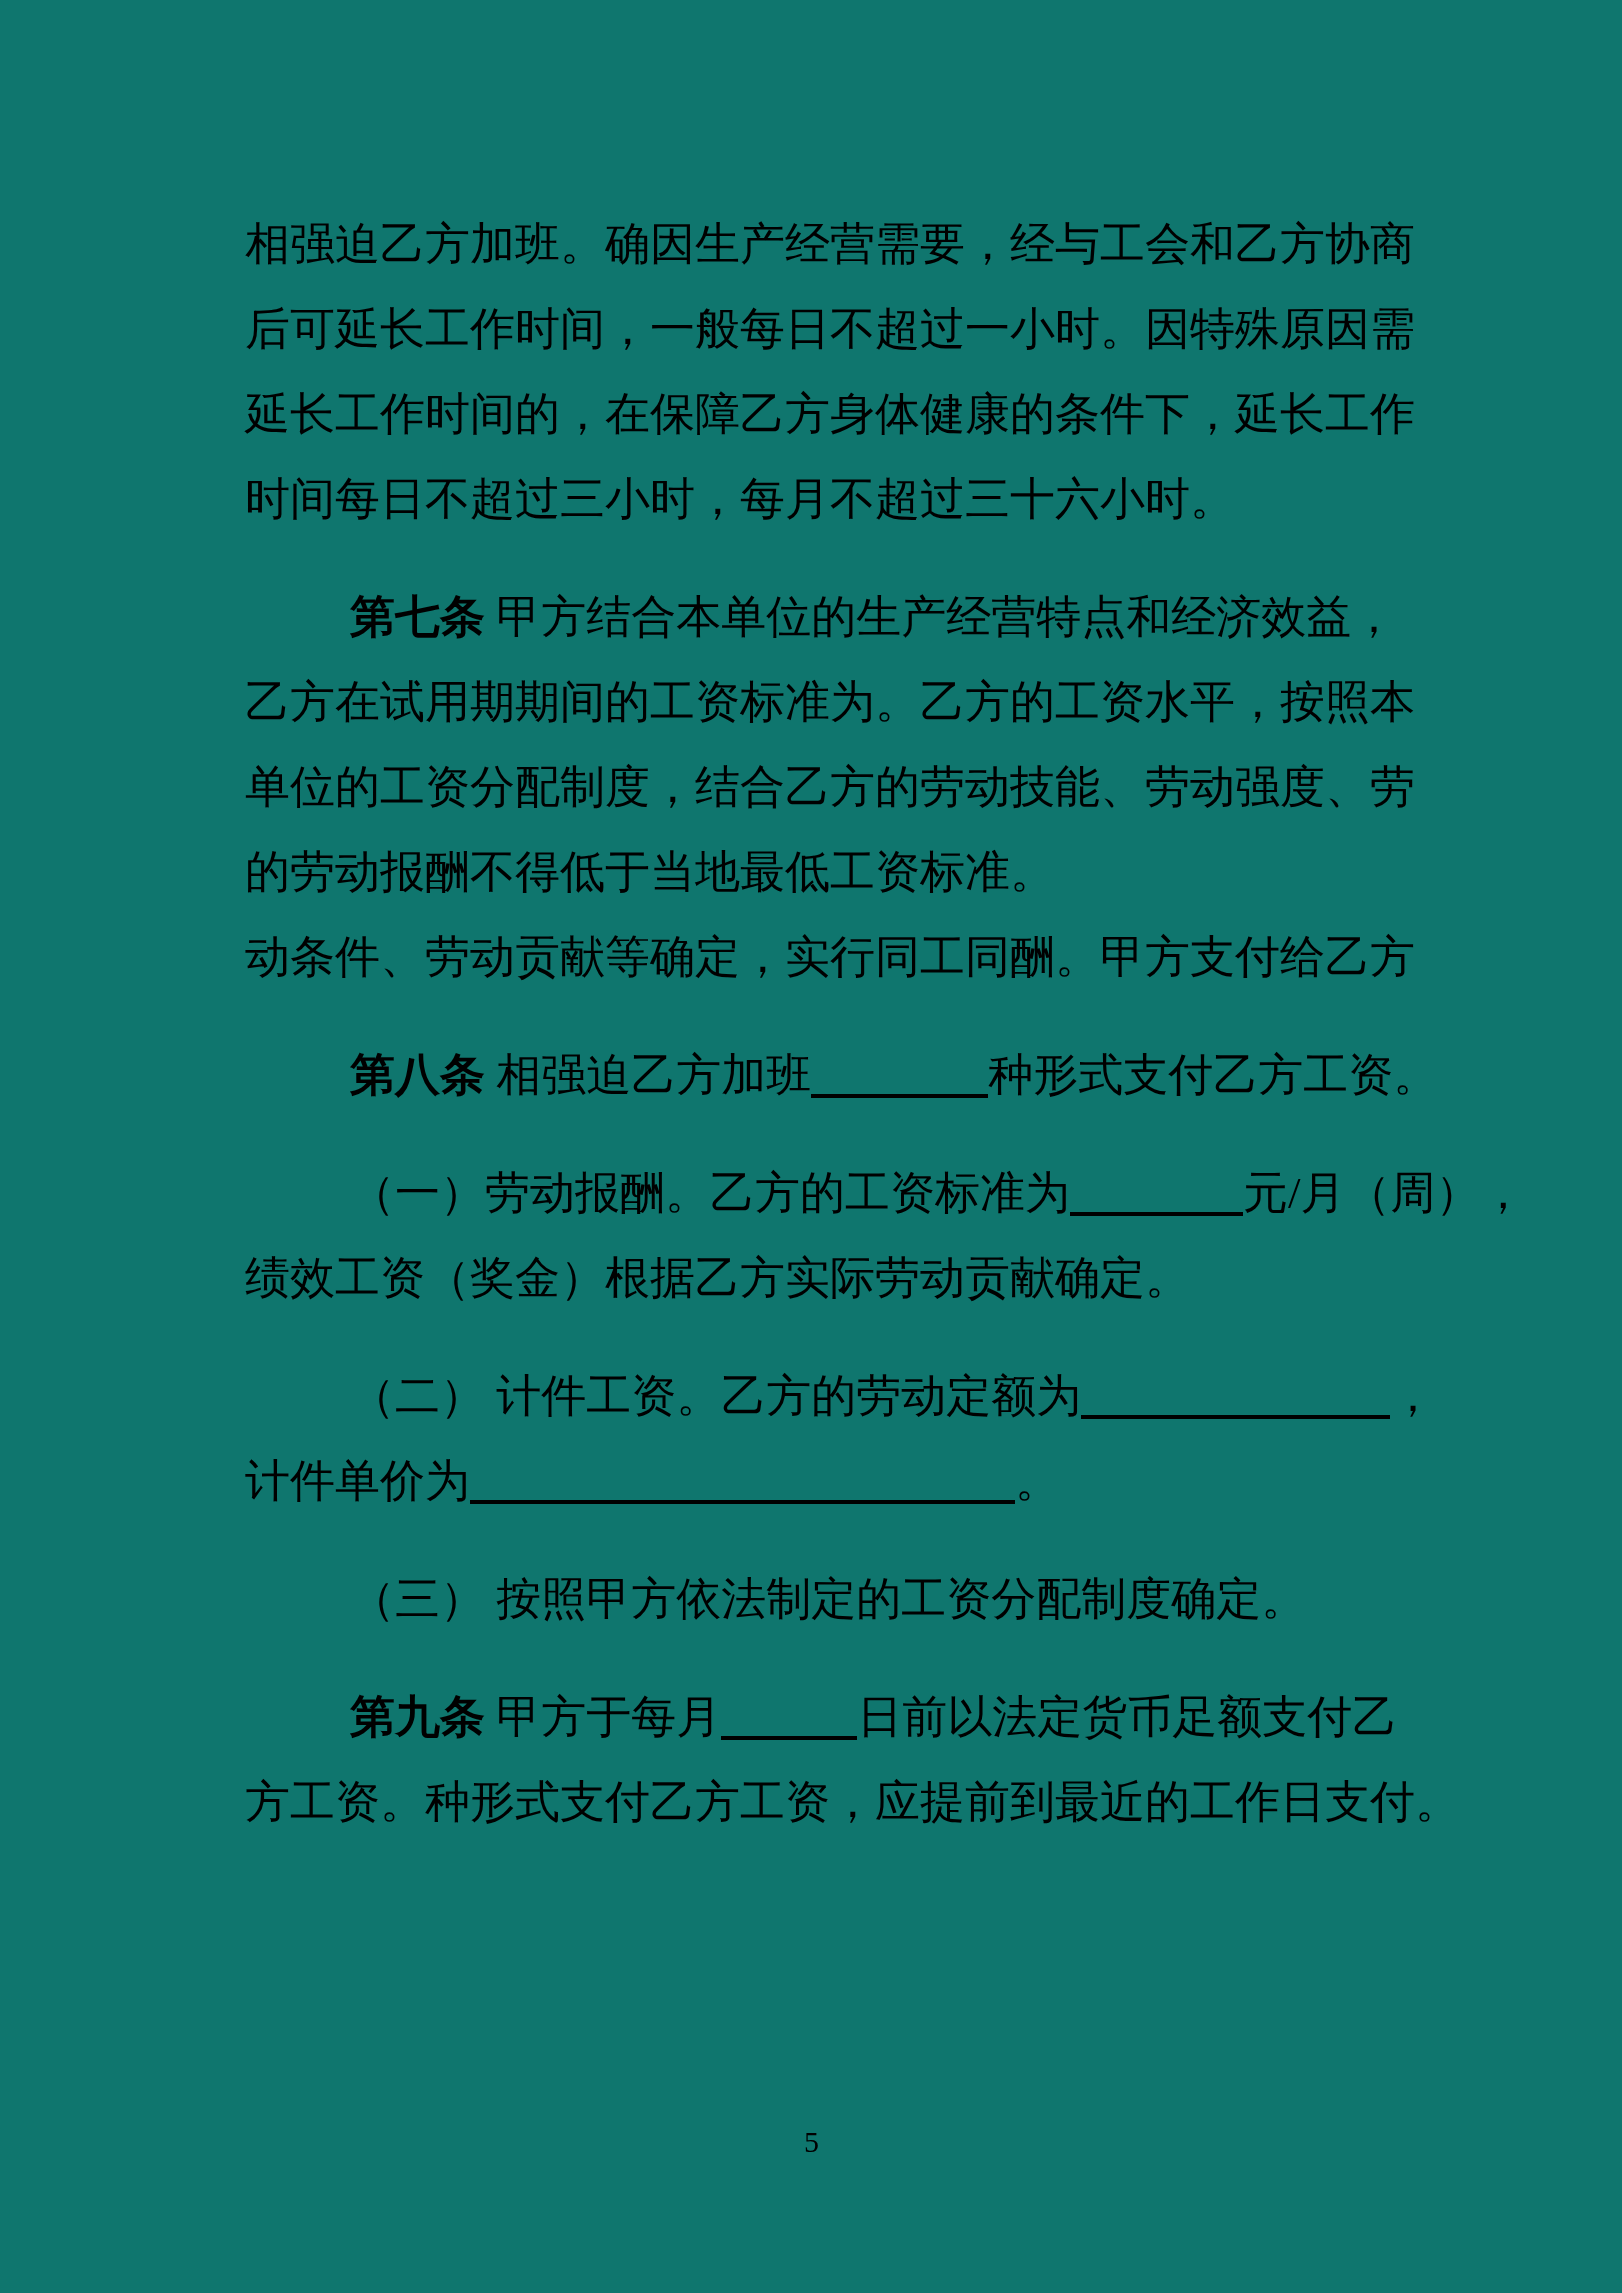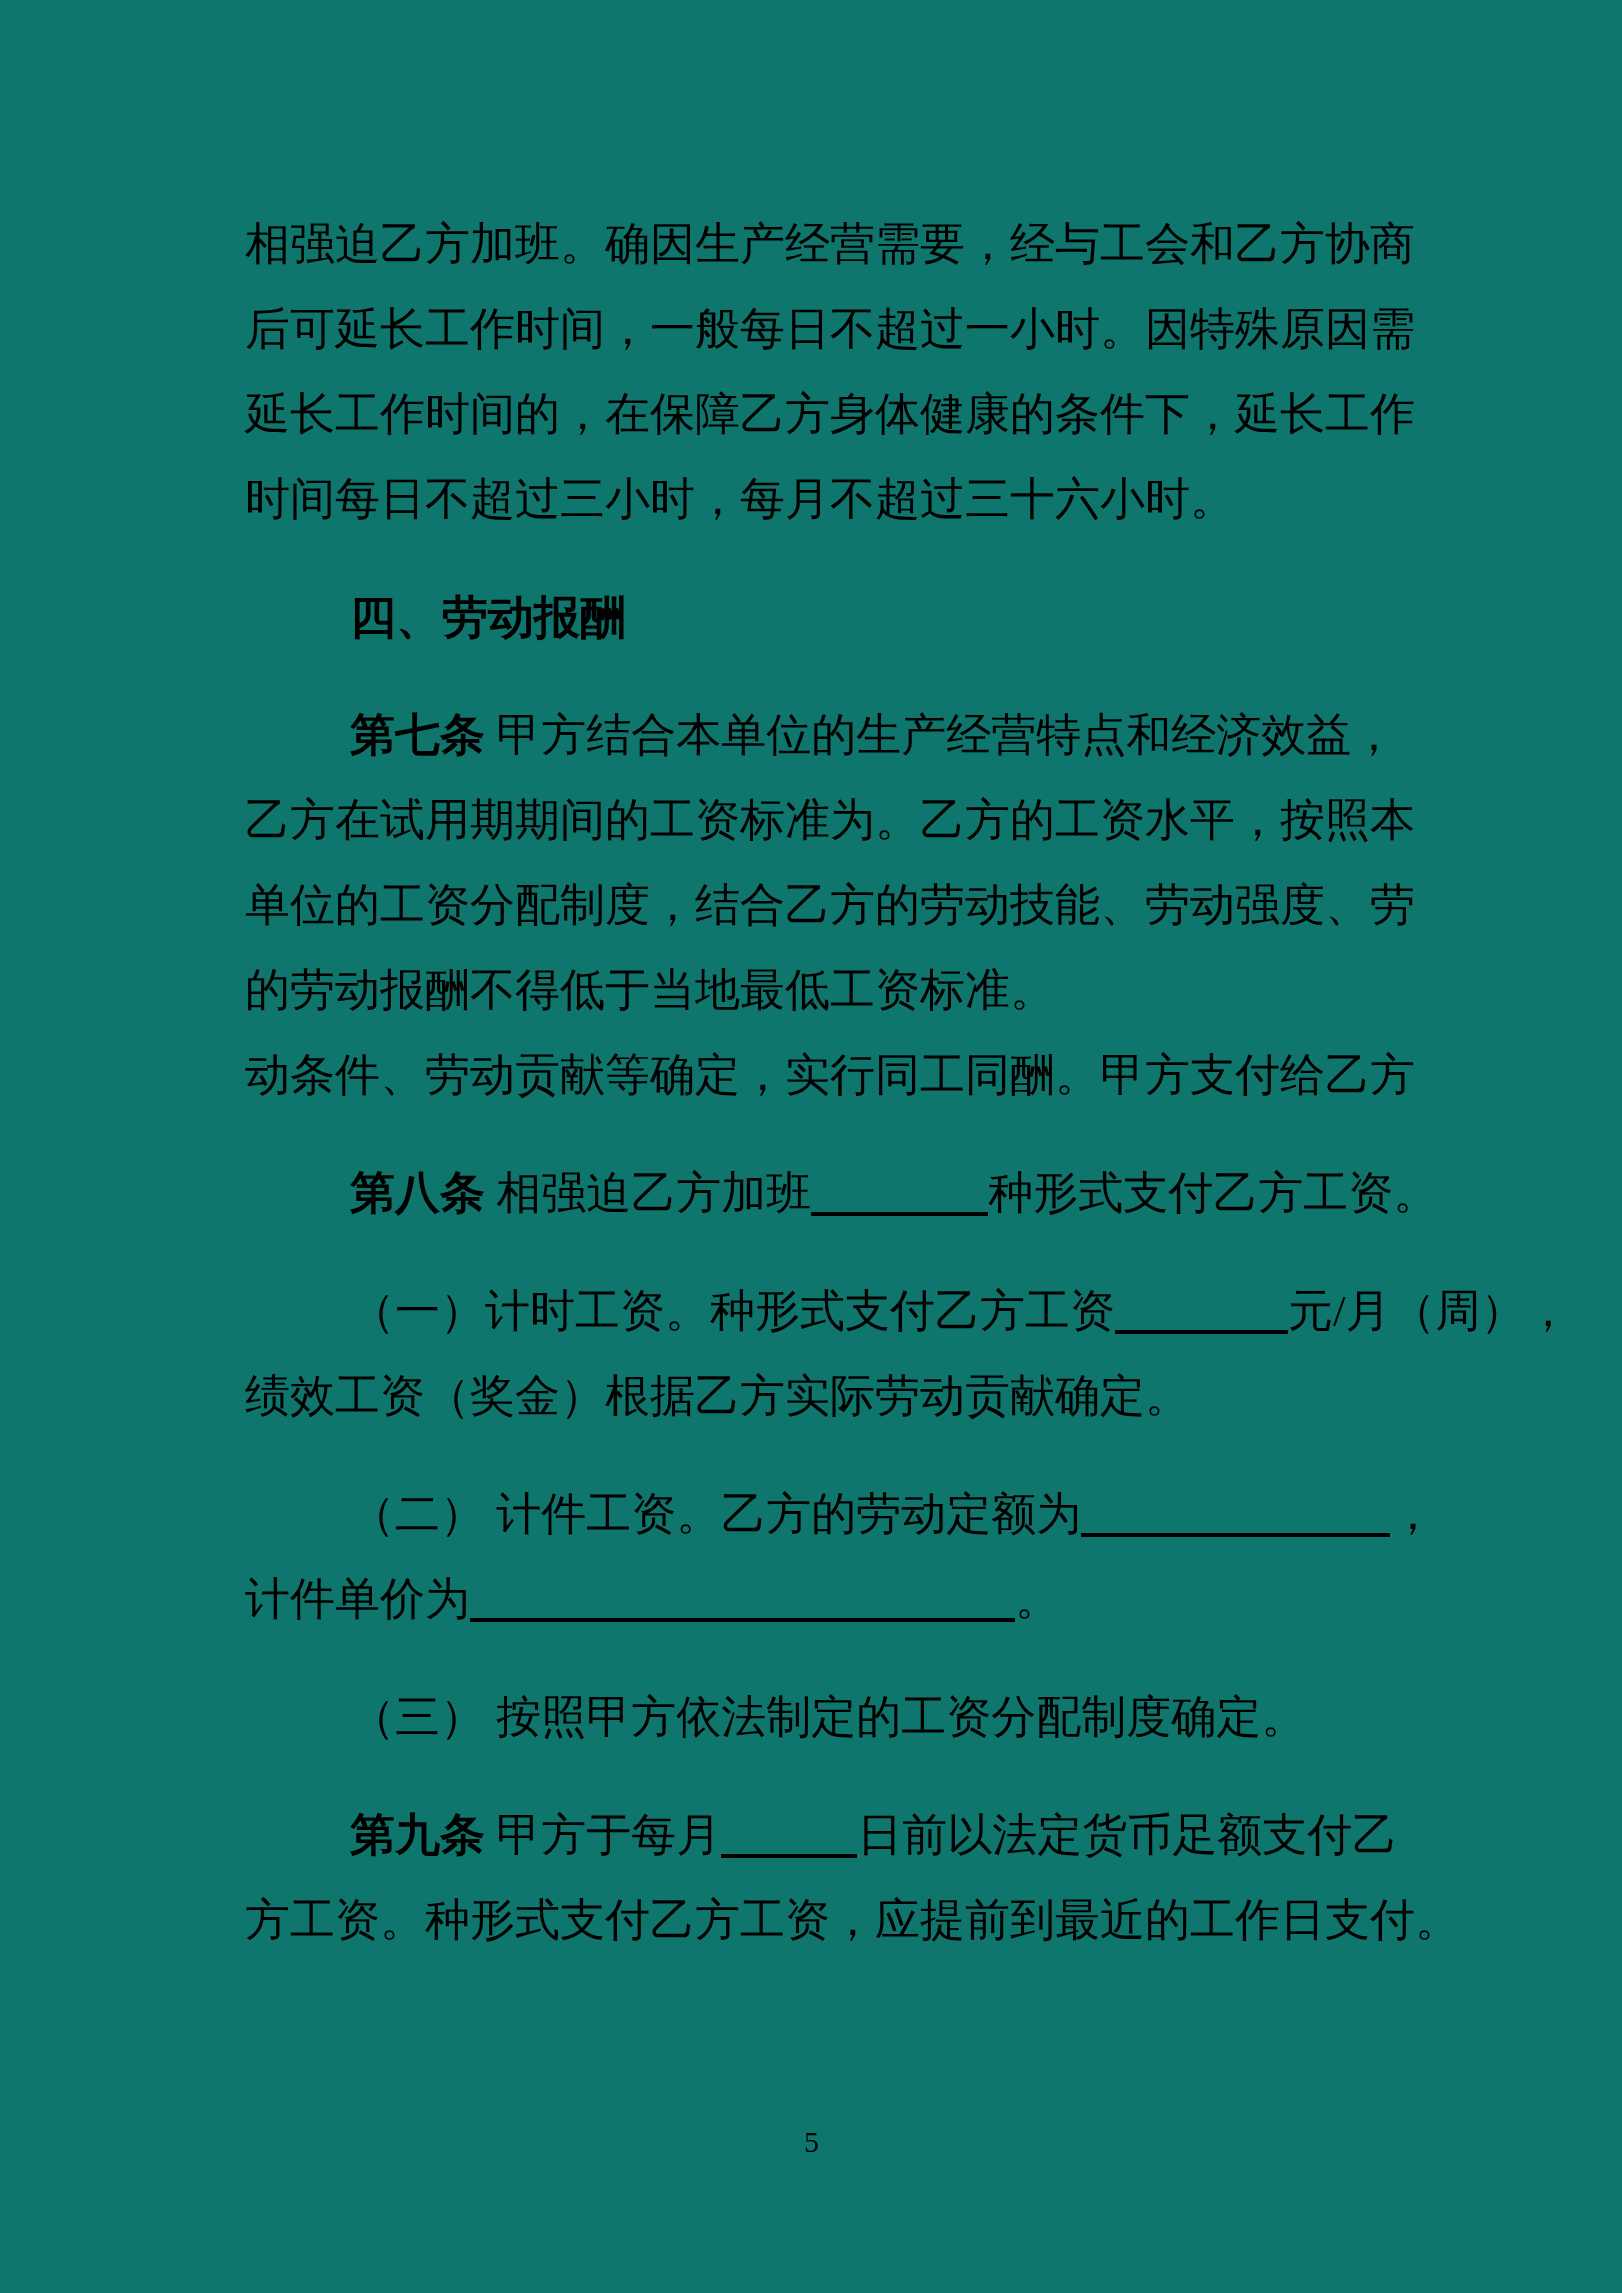--- a/index.html
+++ b/index.html
@@ -55,35 +55,32 @@
 <body>
 
 <div class="page">
   <div class="content" id="doc-content">
       <div class="block paragraph">
         <div class="line"><span>相强迫乙方加班。确因生产经营需要，经与工会和乙方协商</span></div>
         <div class="line"><span>后可延长工作时间，一般每日不超过一小时。因特殊原因需</span></div>
         <div class="line"><span>延长工作时间的，在保障乙方身体健康的条件下，延长工作</span></div>
         <div class="line"><span>时间每日不超过三小时，每月不超过三十六小时。</span></div>
       </div>
-      <div class="block heading indent">
-        <div class="line"><span class="seg-bold">四、劳动报酬</span></div>
-      </div>
       <div class="block paragraph indent">
         <div class="line"><span class="seg-bold">第七条</span><span> 甲方结合本单位的生产经营特点和经济效益，</span></div>
         <div class="line"><span>乙方在试用期期间的工资标准为。乙方的工资水平，按照本</span></div>
         <div class="line"><span>单位的工资分配制度，结合乙方的劳动技能、劳动强度、劳</span></div>
         <div class="line"><span>的劳动报酬不得低于当地最低工资标准。</span></div>
         <div class="line"><span>动条件、劳动贡献等确定，实行同工同酬。甲方支付给乙方</span></div>
       </div>
       <div class="block paragraph indent">
         <div class="line"><span class="seg-bold">第八条</span><span> 相强迫乙方加班</span><span class="blank" style="width: 177px;"></span><span>种形式支付乙方工资。</span></div>
       </div>
       <div class="block paragraph indent">
-        <div class="line"><span>（一）计时工资。种形式支付乙方工资</span><span class="blank" style="width: 173px;"></span><span>元/月（周），</span></div>
+        <div class="line"><span>（一）劳动报酬。乙方的工资标准为</span><span class="blank" style="width: 173px;"></span><span>元/月（周），</span></div>
         <div class="line"><span>绩效工资（奖金）根据乙方实际劳动贡献确定。</span></div>
       </div>
       <div class="block paragraph indent">
         <div class="line"><span>（二） 计件工资。乙方的劳动定额为</span><span class="blank" style="width: 309px;"></span><span>，</span></div>
         <div class="line"><span>计件单价为</span><span class="blank" style="width: 545px;"></span><span>。</span></div>
       </div>
       <div class="block paragraph indent">
         <div class="line"><span>（三） 按照甲方依法制定的工资分配制度确定。</span></div>
       </div>
       <div class="block paragraph indent">

